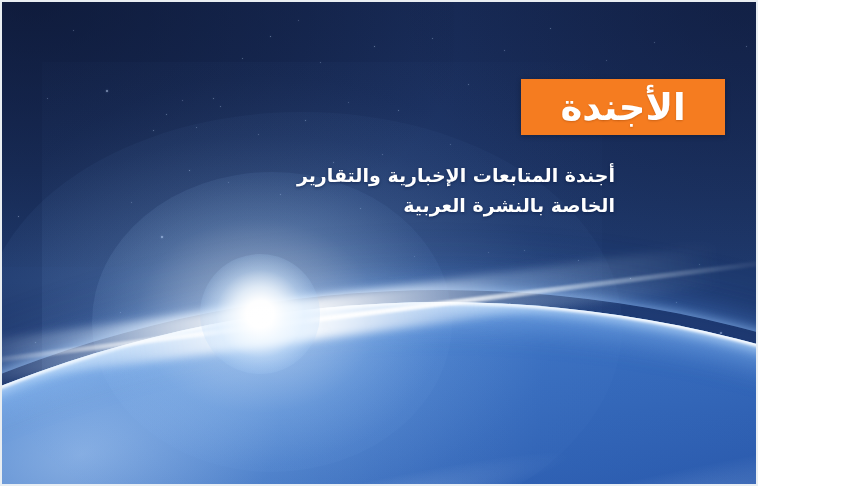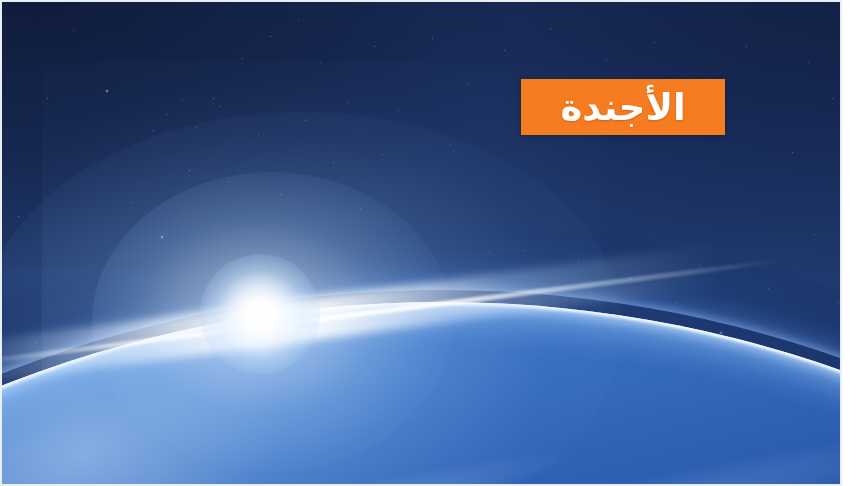--- a/index.html
+++ b/index.html
@@ -9,21 +9,21 @@
     width: 863px;
     height: 486px;
     overflow: hidden;
     background: #ffffff;
     font-family: "DejaVu Sans", "Liberation Sans", sans-serif;
   }
 
   
   .banner {
     position: relative;
-    width: 842px;
+    width: 758px;
     height: 486px;
     border: 2px solid #e9eef2;
     background: #14244d;
     overflow: hidden;
   }
 
   
   .sky {
     position: absolute;
     inset: 0;
@@ -348,15 +348,19 @@
   <div class="sun-streak"></div>
   <div class="sun-streak-thin"></div>
   <div class="sun-core"></div>
 
   <div class="content">
 
     <div class="title-badge">
       <span class="title-text">الأجندة</span>
     </div>
 
+    <div class="subtitle">
+      <span class="line">أجندة المتابعات الإخبارية والتقارير</span>
+      <span class="line">الخاصة بالنشرة العربية</span>
+    </div>
 
   </div>
 </div>
 
 </body></html>

